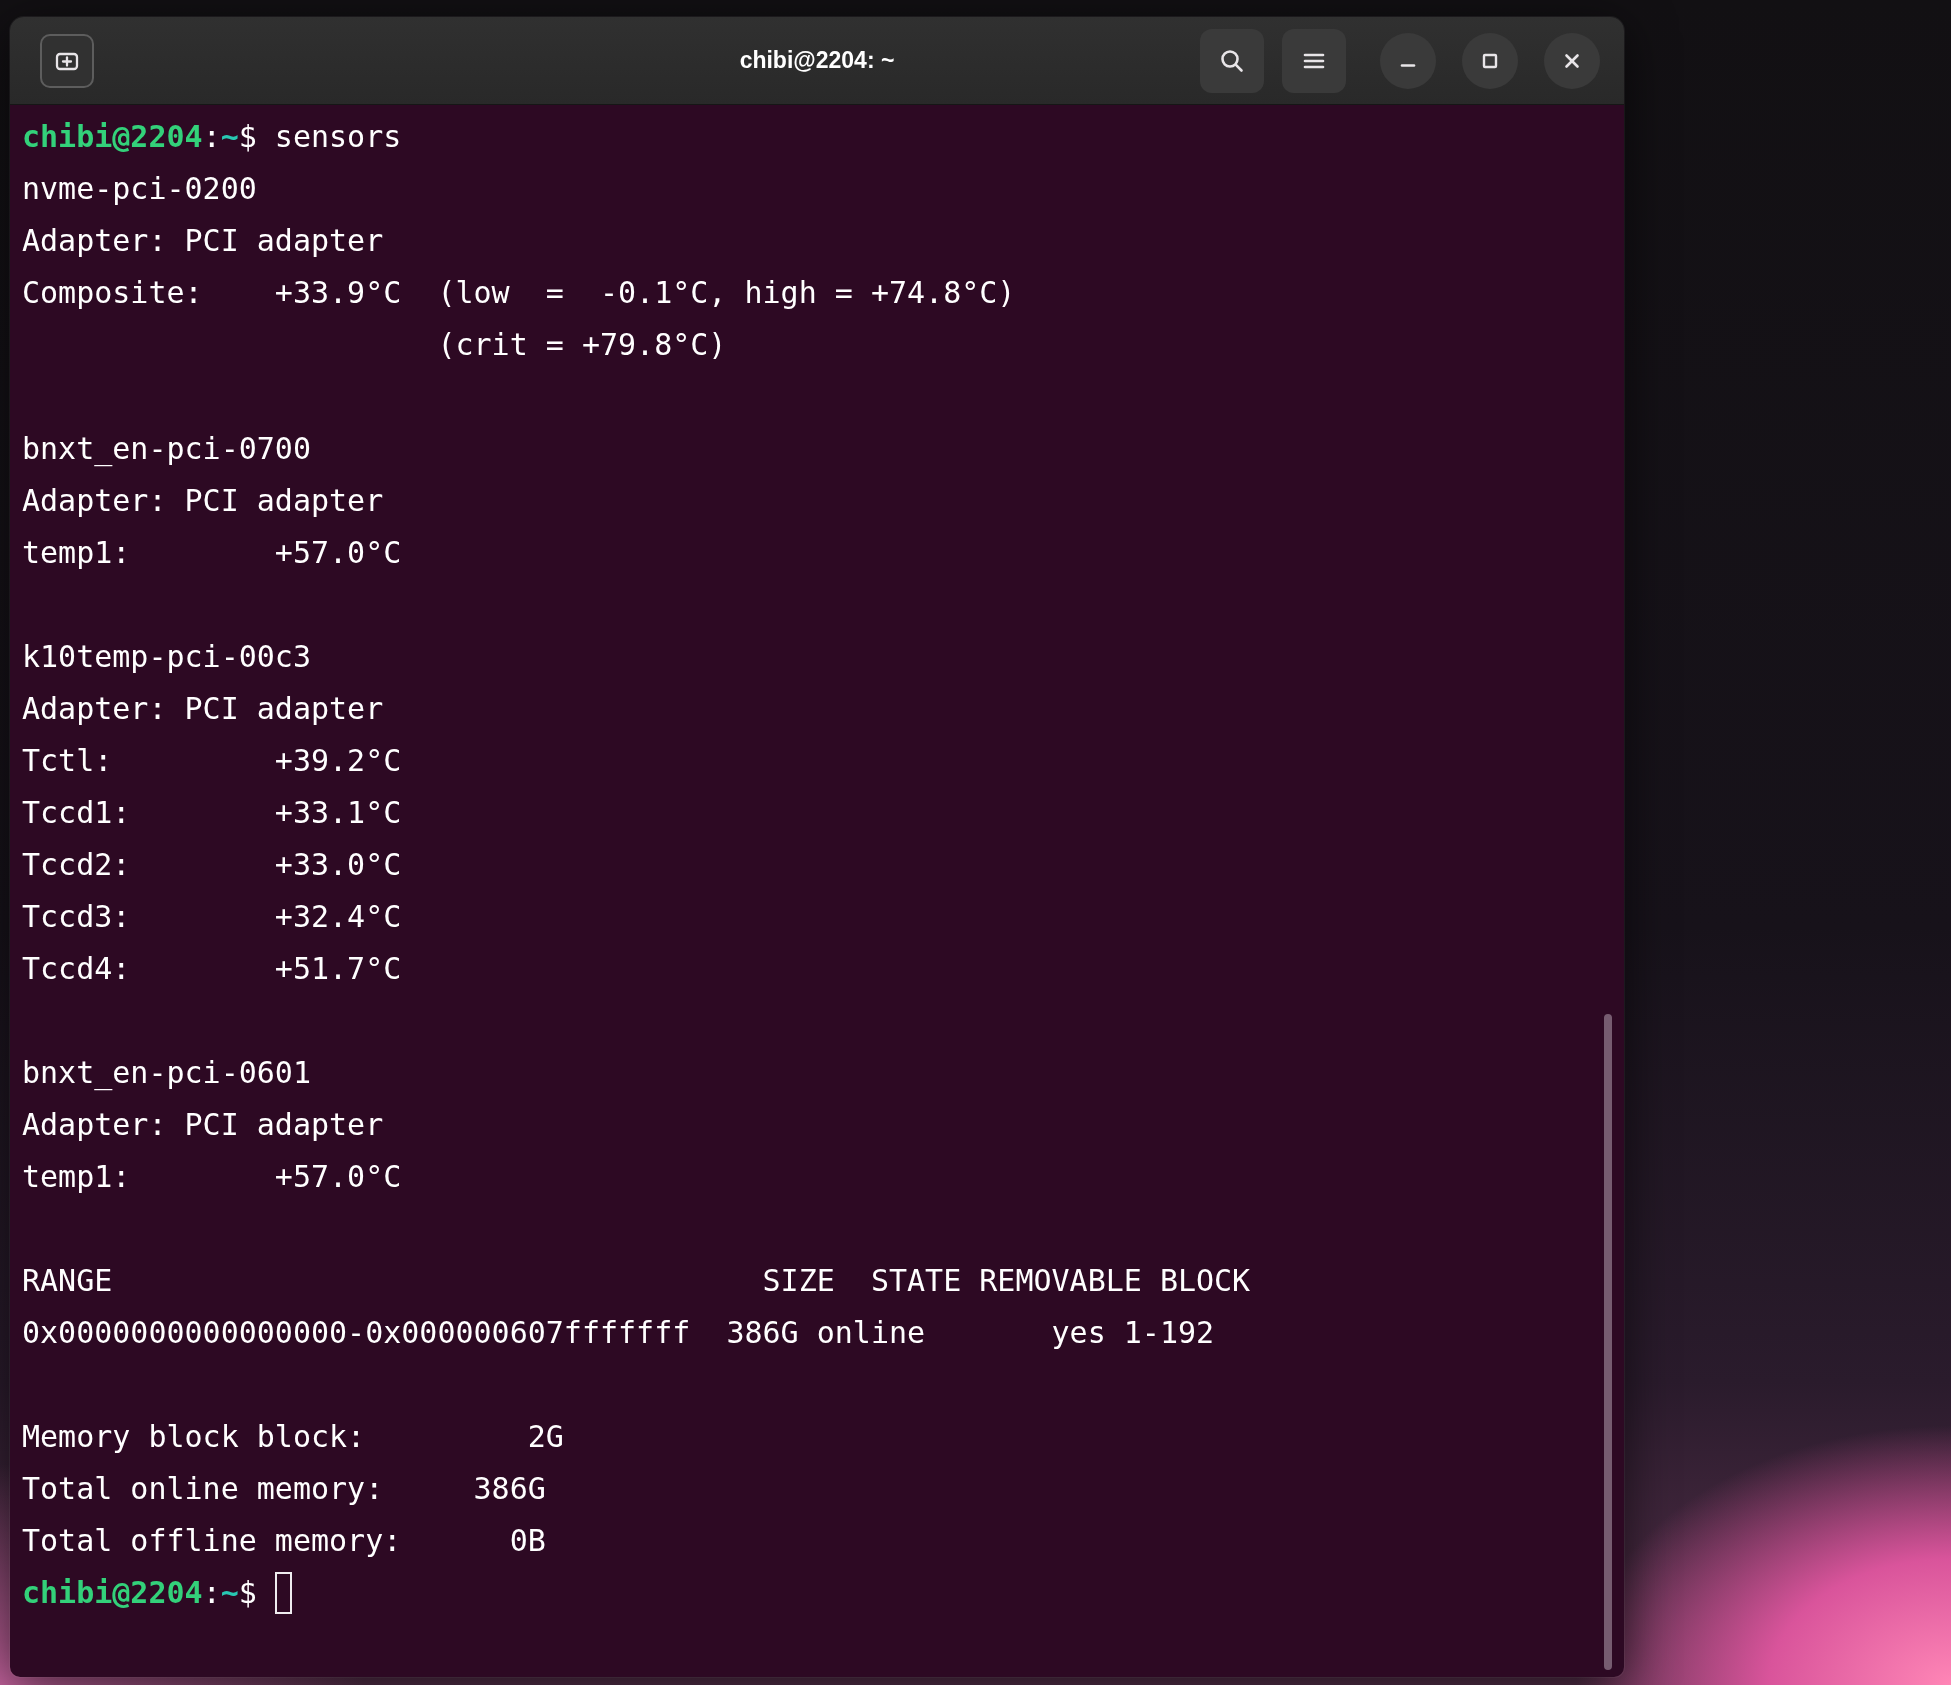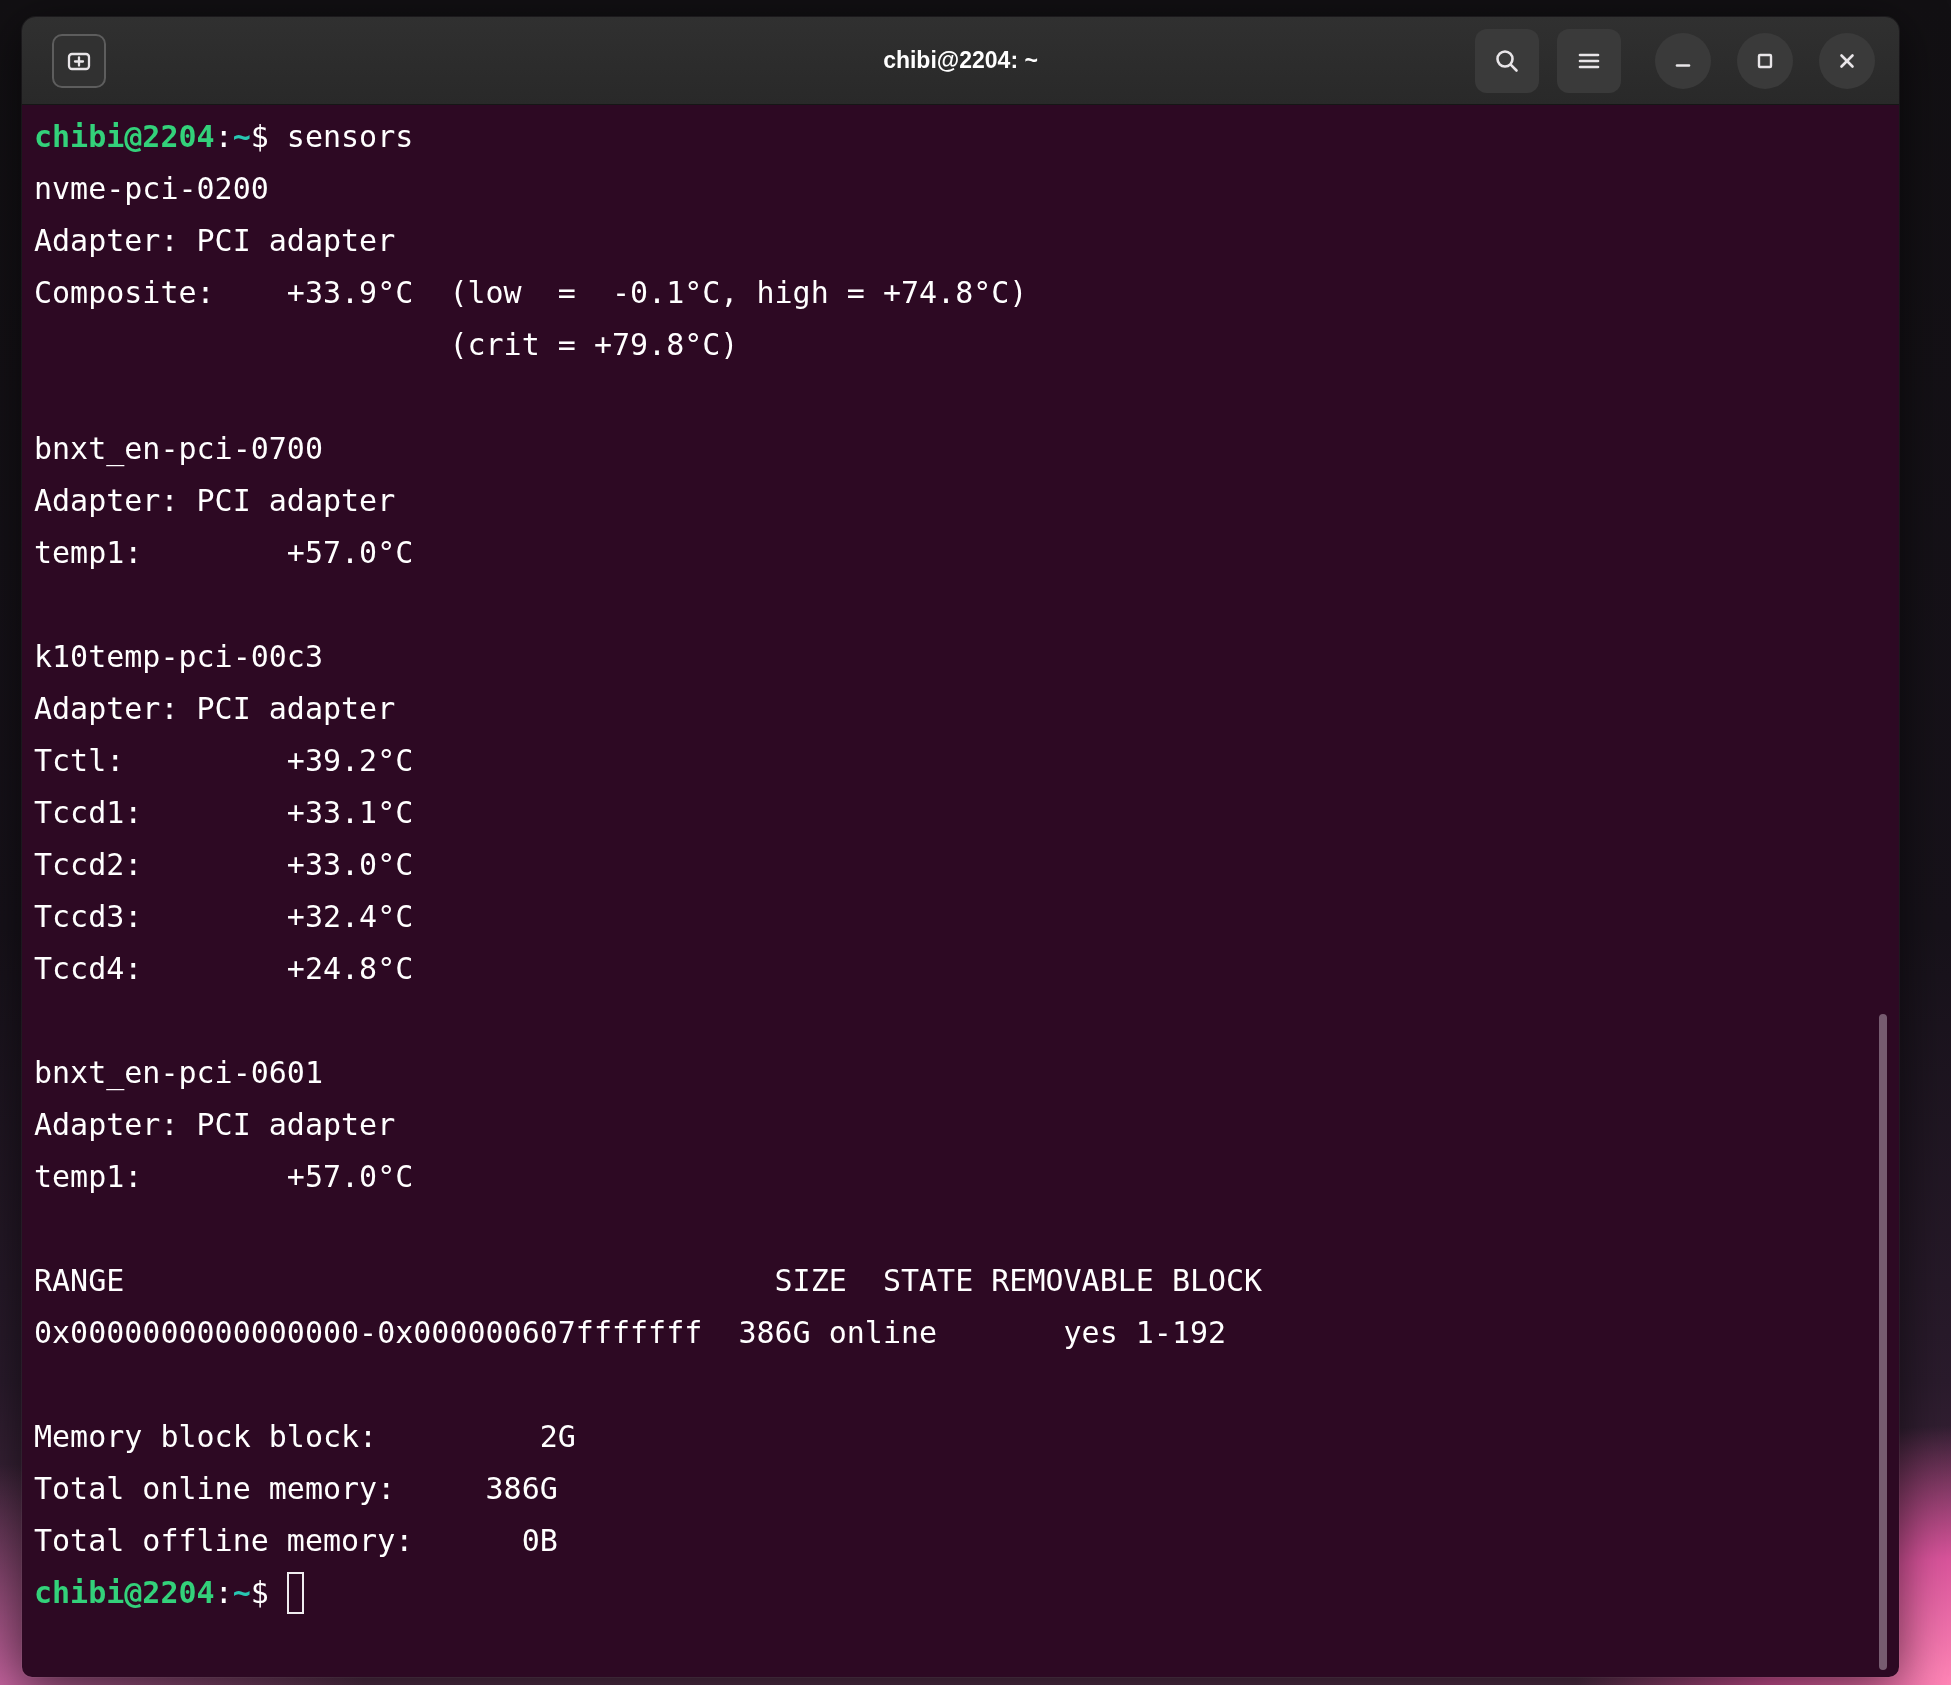--- a/index.html
+++ b/index.html
@@ -8,21 +8,21 @@
     position:relative;
     overflow:hidden;
     font-family:"Liberation Sans", sans-serif;
     background-color:#121013;
     background-image:
       radial-gradient(520px 360px at 100% 100%, #ff86b6 0%, #d9549b 35%, rgba(217,84,155,0) 72%),
       radial-gradient(560px 340px at 0% 100%, #c2629c 0%, rgba(194,98,156,0) 65%),
       linear-gradient(180deg, #121013 0%, #17121a 55%, #2a1b2c 82%, #55304a 100%);
   }
   .window {
-    position:absolute; left:22px; top:17px; width:1877px; height:1660px;
+    position:absolute; left:10px; top:17px; width:1614px; height:1660px;
     border-radius:14px 14px 10px 10px;
     overflow:hidden;
     display:flex; flex-direction:column;
     box-shadow:0 10px 50px rgba(0,0,0,.6), 0 0 0 1px rgba(255,255,255,.07);
   }
   .headerbar {
     flex:0 0 88px; height:88px;
     background:linear-gradient(180deg, var(--headerbar-bg,#303030), #292929);
     border-bottom:1px solid #161616;
     position:relative;
@@ -141,21 +141,21 @@
         <div class="tline"><span class="c-fg">bnxt_en-pci-0700</span></div>
         <div class="tline"><span class="c-fg">Adapter: PCI adapter</span></div>
         <div class="tline"><span class="c-fg">temp1:        +57.0°C</span></div>
         <div class="tline">&nbsp;</div>
         <div class="tline"><span class="c-fg">k10temp-pci-00c3</span></div>
         <div class="tline"><span class="c-fg">Adapter: PCI adapter</span></div>
         <div class="tline"><span class="c-fg">Tctl:         +39.2°C</span></div>
         <div class="tline"><span class="c-fg">Tccd1:        +33.1°C</span></div>
         <div class="tline"><span class="c-fg">Tccd2:        +33.0°C</span></div>
         <div class="tline"><span class="c-fg">Tccd3:        +32.4°C</span></div>
-        <div class="tline"><span class="c-fg">Tccd4:        +24.8°C</span></div>
+        <div class="tline"><span class="c-fg">Tccd4:        +51.7°C</span></div>
         <div class="tline">&nbsp;</div>
         <div class="tline"><span class="c-fg">bnxt_en-pci-0601</span></div>
         <div class="tline"><span class="c-fg">Adapter: PCI adapter</span></div>
         <div class="tline"><span class="c-fg">temp1:        +57.0°C</span></div>
         <div class="tline">&nbsp;</div>
         <div class="tline"><span class="c-fg">RANGE                                    SIZE  STATE REMOVABLE BLOCK</span></div>
         <div class="tline"><span class="c-fg">0x0000000000000000-0x000000607fffffff  386G online       yes 1-192</span></div>
         <div class="tline">&nbsp;</div>
         <div class="tline"><span class="c-fg">Memory block block:         2G</span></div>
         <div class="tline"><span class="c-fg">Total online memory:     386G</span></div>

